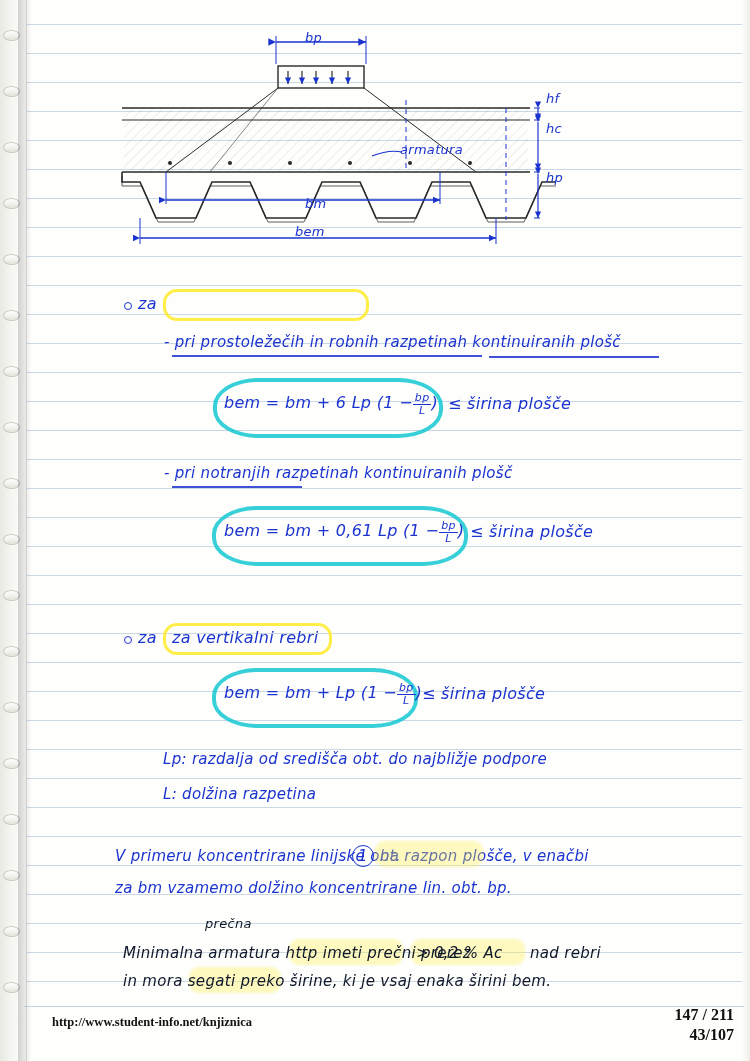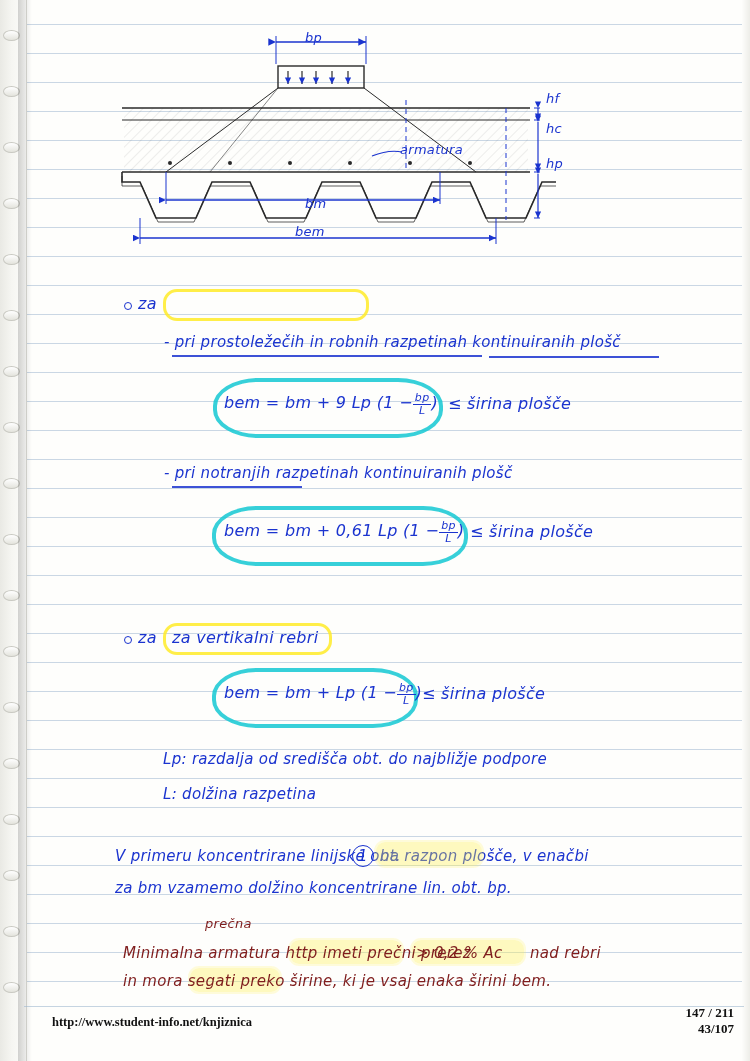--- a/index.html
+++ b/index.html
@@ -41,21 +41,21 @@
   
   .hw{
     position:absolute;
     font-family:"DejaVu Sans", sans-serif;
     color:#1830c8;
     font-style:italic;
     white-space:nowrap;
     letter-spacing:.3px;
   }
   .hw.blue{color:#1b34cf;}
-  .hw.teal{color:#7f1d1d;}
+  .hw.teal{color:#0f172a;}
   .hw.small{font-size:13px;}
   .hw.mid{font-size:15px;}
   .hw.big{font-size:16px;}
   .bullet{
     position:absolute;width:6px;height:6px;border:1.6px solid #1b34cf;border-radius:50%;
   }
   
   .hl-yellow{
     position:absolute;background:rgba(255,241,74,.62);
     border-radius:9px;
@@ -80,21 +80,21 @@
   
   #fig{position:absolute;left:110px;top:22px;width:560px;height:250px;}
   
   .footer-rule{position:absolute;left:24px;right:6px;height:1px;background:#9fb7cf;opacity:.6;}
   .footer-url{
     position:absolute;left:52px;top:1015px;
     font-family:"Liberation Serif", serif;font-weight:bold;font-size:12.5px;color:#111;
   }
   .footer-pages{
     position:absolute;right:16px;top:1005px;text-align:right;
-    font-family:"Liberation Serif", serif;font-weight:bold;font-size:13px;color:#111;line-height:1.25;
+    font-family:"Liberation Serif", serif;font-weight:bold;font-size:16px;color:#111;line-height:1.25;
   }
 </style>
 </head>
 <body>
 
 <div id="page">
 
   <div id="paper"></div>
 
   <div>
@@ -235,36 +235,36 @@
     <line x1="330" y1="150" x2="330" y2="182" stroke="#1b34cf" stroke-width="1"></line>
 
     <line x1="30" y1="216" x2="386" y2="216" stroke="#1b34cf" stroke-width="1.3" marker-start="url(#ahs)" marker-end="url(#ahs)"></line>
     <line x1="30" y1="196" x2="30" y2="222" stroke="#1b34cf" stroke-width="1"></line>
     <line x1="386" y1="196" x2="386" y2="222" stroke="#1b34cf" stroke-width="1"></line>
   </svg>
 
   <span class="hw blue small" style="left:305px;top:30px">bp</span>
   <span class="hw blue small" style="left:546px;top:91px">hf</span>
   <span class="hw blue small" style="left:546px;top:121px">hc</span>
-  <span class="hw blue small" style="left:546px;top:156px">hp</span>
+  <span class="hw blue small" style="left:546px;top:170px">hp</span>
   <span class="hw blue small" style="left:400px;top:142px">armatura</span>
   <span class="hw blue small" style="left:305px;top:196px">bm</span>
   <span class="hw blue small" style="left:295px;top:224px">bem</span>
 
   <div class="bullet" style="left:124px;top:302px"></div>
   <span class="hw blue big" style="left:138px;top:294px">za</span>
   <div class="hl-yellow ring-only" style="left:163px;top:289px;width:200px;height:26px"></div>
 
   <span class="hw blue mid" style="left:164px;top:333px">- pri prostoležečih in robnih razpetinah kontinuiranih plošč</span>
   <div class="underline-blue" style="left:172px;top:355px;width:310px"></div>
   <div class="underline-blue" style="left:489px;top:356px;width:170px"></div>
 
   <div class="circle-teal" style="left:213px;top:378px;width:222px;height:52px"></div>
   <span class="hw blue big" style="left:224px;top:392px">
-    <span>bem = bm + 9 Lp</span>
+    <span>bem = bm + 6 Lp</span>
     <span>(1 −</span><span class="frac"><span class="num">bp</span><span>L</span></span><span>)</span>
   </span>
   <span class="hw blue big" style="left:448px;top:394px">≤ širina plošče</span>
 
   <span class="hw blue mid" style="left:164px;top:464px">- pri notranjih razpetinah kontinuiranih plošč</span>
   <div class="underline-blue" style="left:172px;top:486px;width:130px"></div>
 
   <div class="circle-teal" style="left:212px;top:506px;width:248px;height:52px"></div>
   <span class="hw blue big" style="left:224px;top:520px">
     <span>bem = bm + 0,61 Lp</span>

